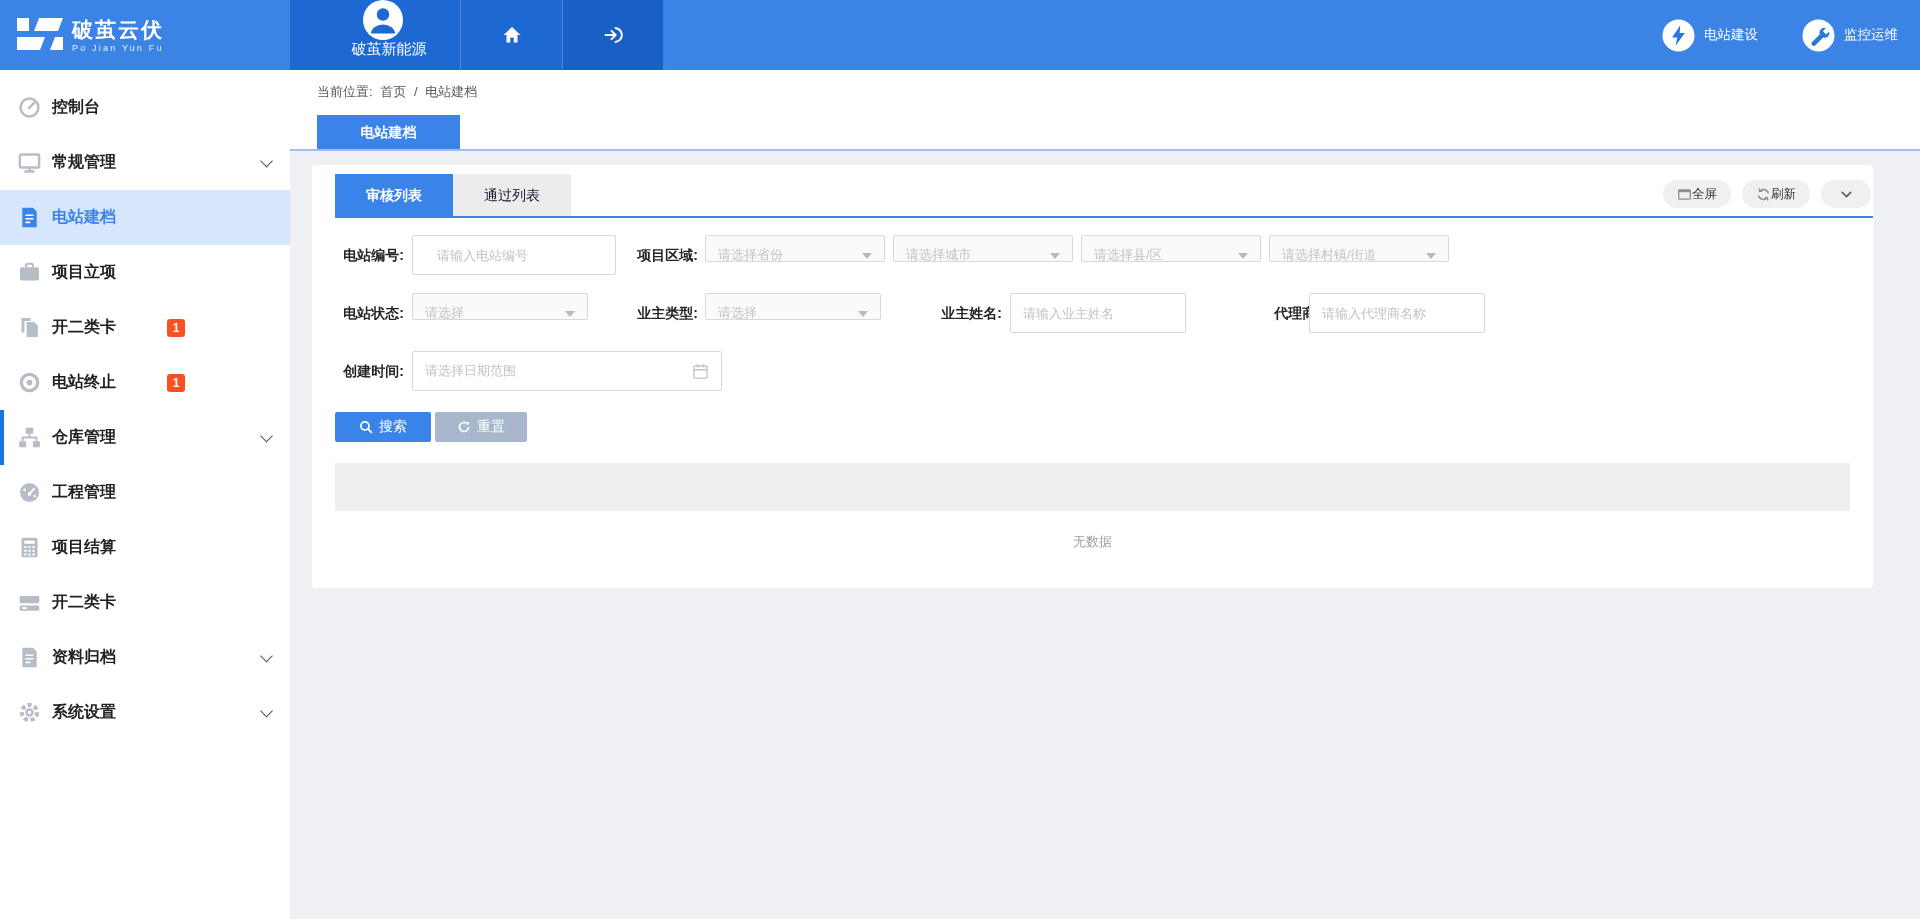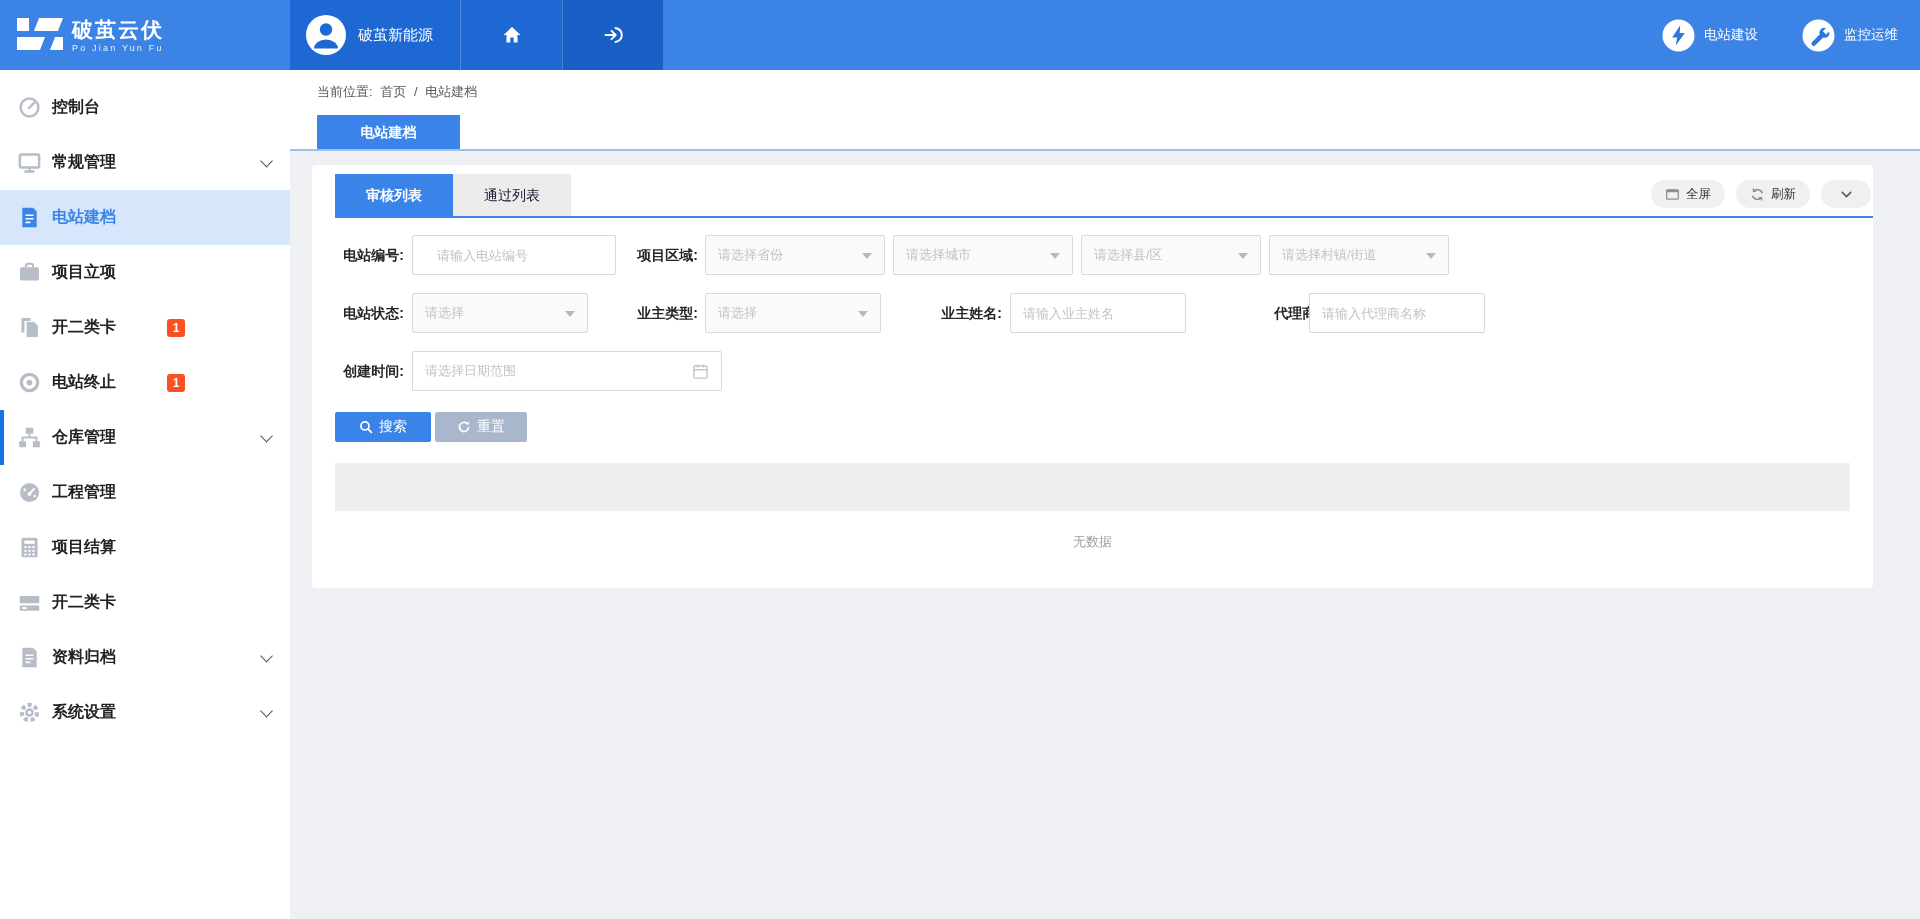--- a/index.html
+++ b/index.html
@@ -11,21 +11,21 @@
   
   .header{position:absolute;left:0;top:0;width:1920px;height:70px;background:var(--header-light,#3c83e6);}
   .brand{position:absolute;left:0;top:0;width:290px;height:70px;display:flex;align-items:center;padding-left:17px;}
   .brand-logo{width:46px;height:38px;}
   .brand-text{margin-left:9px;color:#fff;}
   .brand-title{font-size:21px;font-weight:bold;letter-spacing:2px;line-height:23px;}
   .brand-sub{font-size:9px;letter-spacing:2.2px;opacity:.88;margin-top:2px;}
   .hdark{position:absolute;left:290px;top:0;width:373px;height:70px;display:flex;background:var(--header-dark,#1d68d2);}
   .hseg{height:70px;display:flex;align-items:center;justify-content:center;}
   .hseg+.hseg{border-left:1px solid rgba(255,255,255,.22);}
-  .hseg-user{width:170px;justify-content:flex-start;padding-left:16px;cursor:pointer;}
+  .hseg-user{width:170px;justify-content:flex-start;padding-left:16px;cursor:pointer;flex-direction:column;}
   .hseg-home{width:102px;cursor:pointer;}
   .hseg-signin{width:101px;background:#1a5fc6;cursor:pointer;}
   .avatar{width:40px;height:40px;}
   .uname{color:#fff;font-size:15px;margin-left:12px;white-space:nowrap;}
   .hicon20{width:20px;height:20px;}
   .hnav-group{position:absolute;right:22px;top:0;height:70px;display:flex;align-items:center;gap:44px;}
   .hnav{display:flex;align-items:center;cursor:pointer;}
   .hnav .circle{width:33px;height:33px;}
   .hnav-label{color:#fff;font-size:13.5px;margin-left:9px;white-space:nowrap;}
 
@@ -59,33 +59,33 @@
   
   .content{position:absolute;left:290px;top:151px;width:1630px;height:768px;background:#eef0f3;}
   .card{position:absolute;left:22px;top:14px;width:1561px;height:423px;background:#fff;border-radius:4px;}
   .card-tabs{position:absolute;left:23px;top:9px;display:flex;}
   .ctab{width:118px;height:42px;line-height:42px;text-align:center;font-size:14px;cursor:pointer;}
   .ctab.active{background:var(--primary,#3a83e9);color:#fff;font-weight:bold;}
   .ctab.plain{background:#ececec;color:#0f172a;}
   .ctab-line{position:absolute;left:23px;right:0;top:51px;height:2px;background:var(--primary,#3a83e9);}
   .pill-group{position:absolute;right:2px;top:15px;display:flex;gap:11px;}
   .pill{height:28px;border-radius:14px;background:#f0f0f0;display:flex;align-items:center;
-        padding:0 14px;font-size:12.5px;color:#303133;cursor:pointer;gap:6px;}
+        padding:0 14px;font-size:12.5px;color:#303133;cursor:pointer;}
   .pill .picon{width:15px;height:15px;}
   .pill.sq{width:50px;justify-content:center;padding:0;}
 
   
   .frow{position:absolute;left:0;width:1561px;height:40px;}
   .frow1{top:70px;} .frow2{top:128px;} .frow3{top:186px;}
   .lb{position:absolute;line-height:40px;font-size:14px;font-weight:600;color:#262626;white-space:nowrap;}
   .lb1{right:1469px;} .lb2{right:1175px;} .lb3{right:871px;} .lb4{right:552px;margin-left:17px;}
   .inp{position:absolute;height:40px;border:1px solid #d9d9d9;border-radius:2px;background:#fff;
        font-size:13px;color:#333;padding:0 12px;outline:none;font-family:inherit;}
   .inp::placeholder{color:#bfc3c9;}
-  .sel{position:absolute;height:40px;border:1px solid #d9d9d9;border-radius:2px;background:#fafafa;cursor:pointer;}
+  .sel{position:absolute;height:27px;border:1px solid #d9d9d9;border-radius:2px;background:#fafafa;cursor:pointer;}
   .sel .ph{display:block;line-height:38px;padding-left:12px;font-size:13px;color:#bfc3c9;white-space:nowrap;}
   .sel .caret{position:absolute;right:12px;top:17px;width:10px;height:6px;}
   .sel-group{position:absolute;left:393px;top:0;display:flex;gap:8px;}
   .sel-group .sel{position:relative;width:180px;}
   .in-station{left:100px;width:204px;padding-left:24px;}
   .sel-status{left:100px;width:176px;}
   .sel-ownertype{left:393px;width:176px;}
   .in-owner{left:698px;width:176px;}
   .in-agent{left:997px;width:176px;}
   .date-box{position:absolute;left:100px;width:310px;height:40px;border:1px solid #d9d9d9;border-radius:2px;background:#fff;cursor:pointer;}

